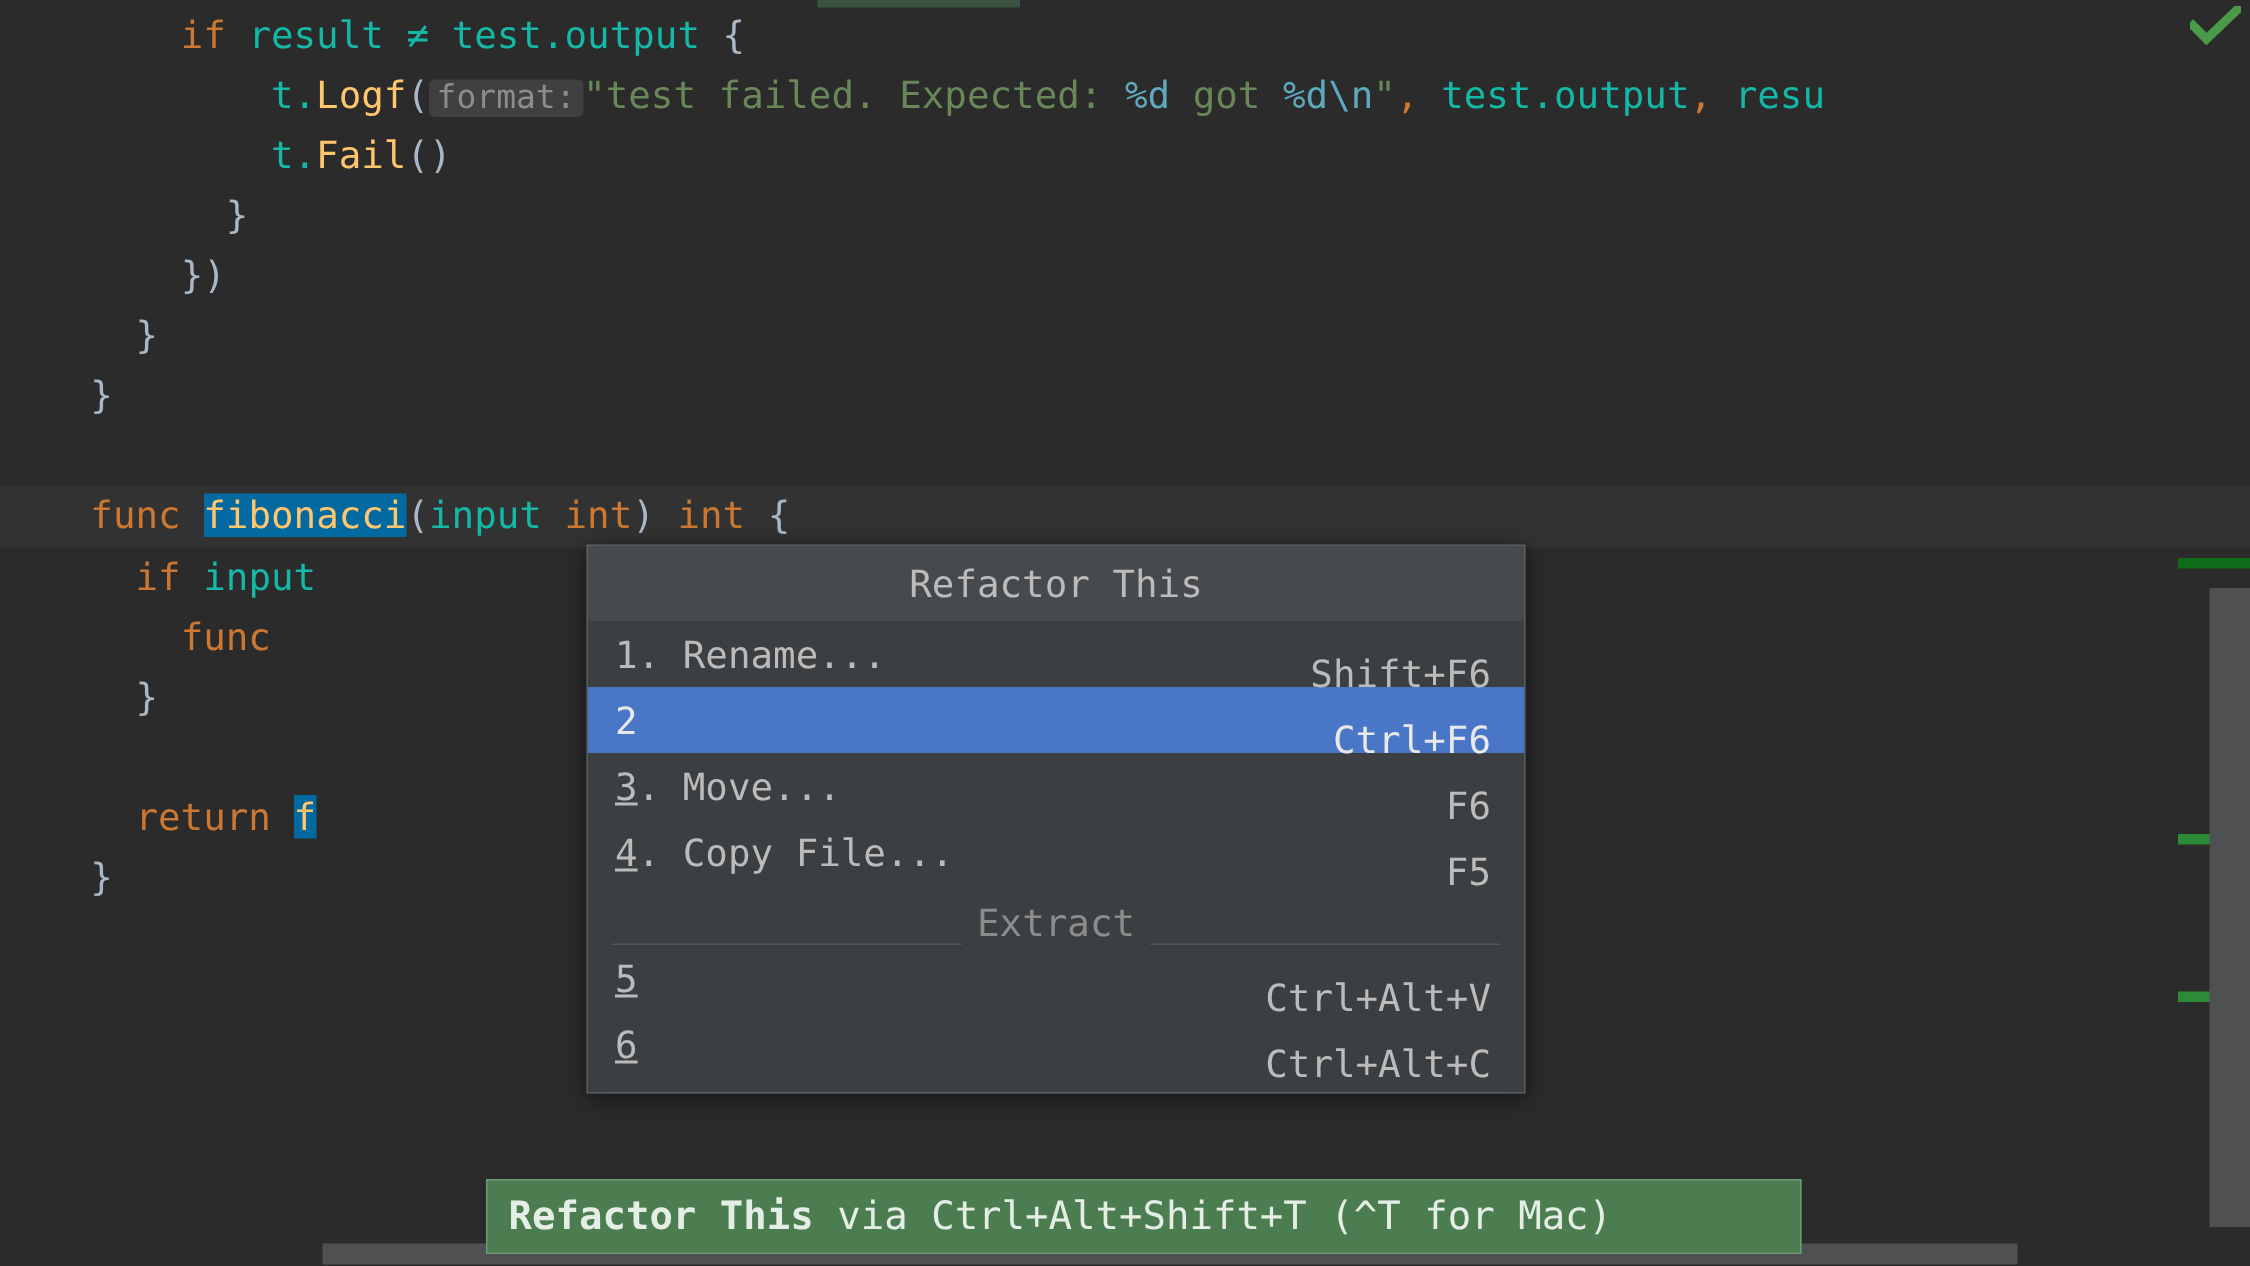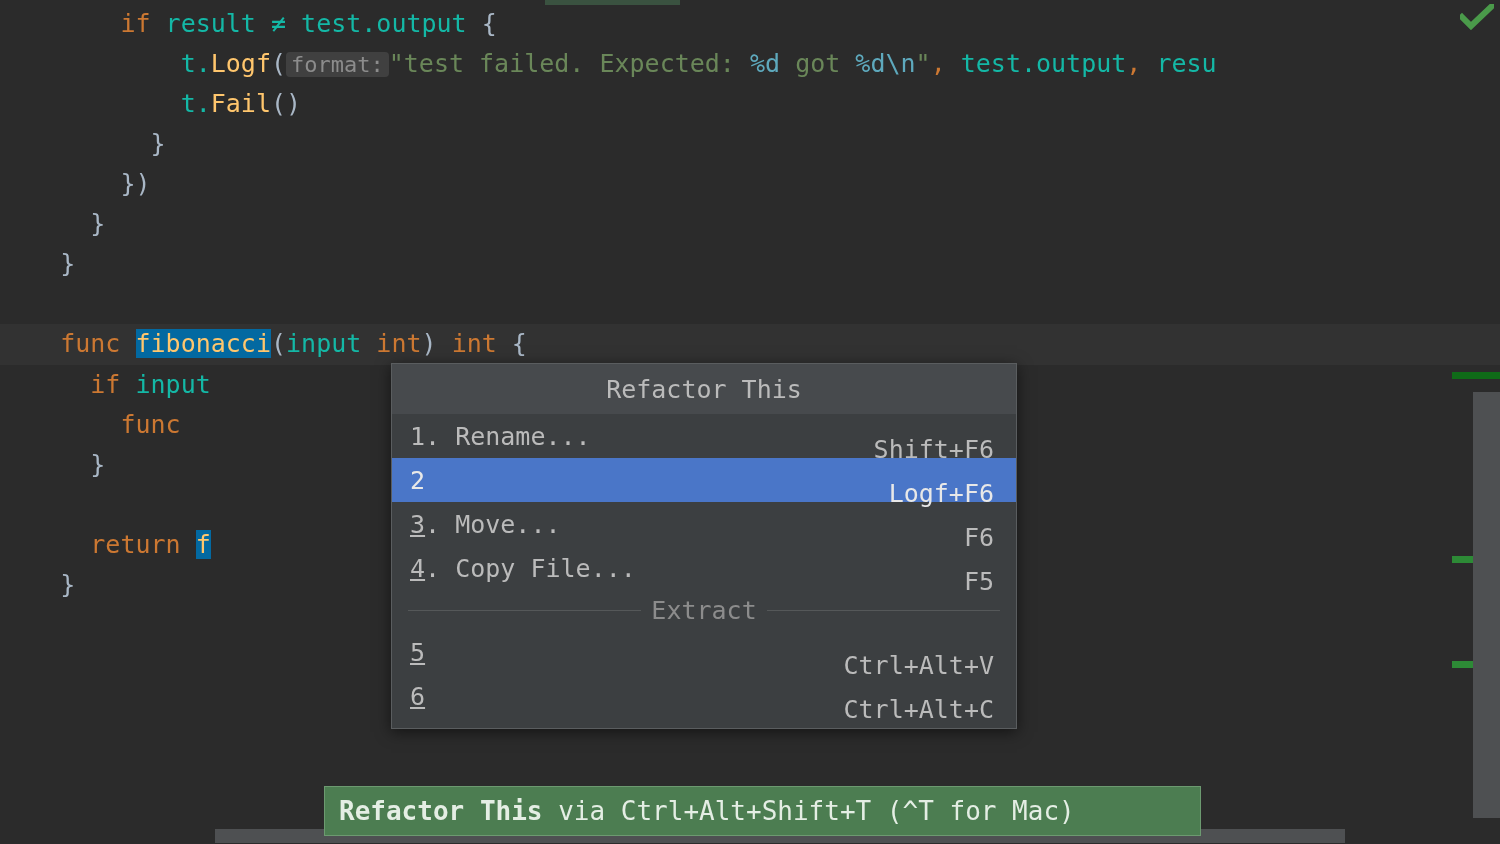--- a/index.html
+++ b/index.html
@@ -157,21 +157,21 @@
     color: #e8e8e8;
   }
   .mi-mnemonic { text-decoration: underline; }
   .mi-label { flex: 0 0 auto; }
   .mi-spacer { flex: 1 1 auto; }
   .mi-shortcut { flex: 0 0 auto; margin-top: 27px; }
 
   .menu-separator {
     height: 40px;
     display: flex;
-    align-items: center;
+    align-items: flex-end;
     padding: 0 16px;
     gap: 10px;
   }
   .sep-line {
     flex: 1 1 auto;
     height: 1px;
     background: #555859;
   }
   .sep-label {
     color: #8c8c8c;
@@ -260,21 +260,21 @@
   <div id="menu-list-main">
       <div class="menu-item">
         <span class="mi-mnemonic no-underline" style="text-decoration: none;">1</span>
         <span class="mi-label">. Rename...</span>
         <span class="mi-spacer"></span>
         <span class="mi-shortcut">Shift+F6</span>
       </div>
       <div class="menu-item selected">
         <span class="mi-mnemonic no-underline" style="text-decoration: none;">2</span>
         <span class="mi-spacer"></span>
-        <span class="mi-shortcut">Logf+F6</span>
+        <span class="mi-shortcut">Ctrl+F6</span>
       </div>
       <div class="menu-item">
         <span class="mi-mnemonic">3</span>
         <span class="mi-label">. Move...</span>
         <span class="mi-spacer"></span>
         <span class="mi-shortcut">F6</span>
       </div>
       <div class="menu-item">
         <span class="mi-mnemonic">4</span>
         <span class="mi-label">. Copy File...</span>

